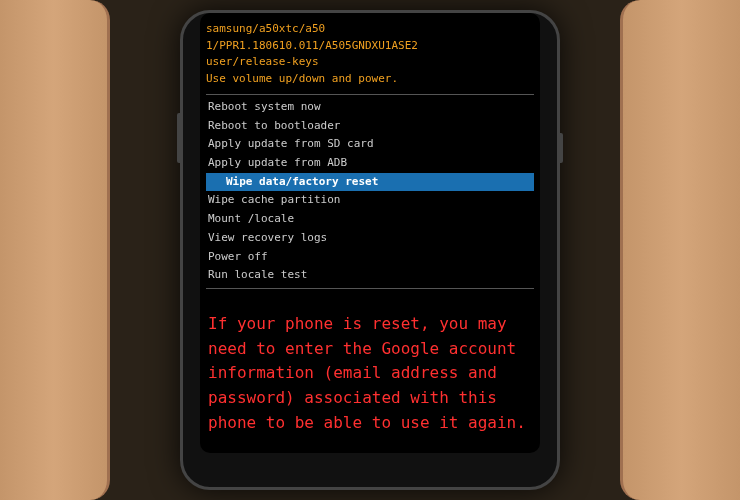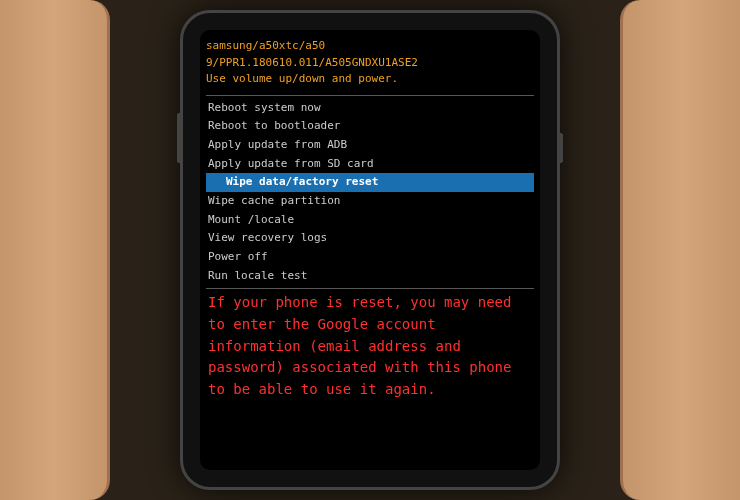--- a/index.html
+++ b/index.html
@@ -54,21 +54,21 @@
     
     .phone {
       position: relative;
       width: 380px;
       height: 480px;
       background: #111;
       border-radius: 30px;
       border: 3px solid #444;
       z-index: 3;
       display: flex;
-      align-items: center;
+      align-items: flex-start;
       justify-content: center;
       box-shadow: 0 0 30px rgba(0,0,0,0.8);
     }
 
     
     .screen {
       width: 340px;
       height: 440px;
       background: #000;
       border-radius: 10px;
@@ -115,23 +115,23 @@
 
     .divider2 {
       height: 1px;
       background: #555;
       margin: 3px 0;
     }
 
     
     .warning-text {
       color: #ff3030;
-      font-size: 14px;
+      font-size: 16px;
       line-height: 1.55;
-      margin-top: 0;
+      margin-top: 20px;
       padding: 0 2px;
     }
 
     
     .side-button-left {
       position: absolute;
       left: -6px;
       top: 100px;
       width: 4px;
       height: 50px;
@@ -157,31 +157,32 @@
   <div class="hand-right"></div>
 
   <div class="phone">
     <div class="side-button-left"></div>
     <div class="side-button-right"></div>
 
     <div class="screen">
 
       <div class="header-info">
         <div>samsung/a50xtc/a50</div>
-        <div>9/PPR1.180610.011/A505GNDXU1ASE2</div>
+        <div>1/PPR1.180610.011/A505GNDXU1ASE2</div>
+        <div>user/release-keys</div>
         <div>Use volume up/down and power.</div>
       </div>
 
       <div class="divider"></div>
 
       <div class="menu-list">
       <div class="menu-item">Reboot system now</div>
           <div class="menu-item">Reboot to bootloader</div>
+          <div class="menu-item">Apply update from SD card</div>
           <div class="menu-item">Apply update from ADB</div>
-          <div class="menu-item">Apply update from SD card</div>
           <div class="menu-item selected">Wipe data/factory reset</div>
           <div class="menu-item">Wipe cache partition</div>
           <div class="menu-item">Mount /locale</div>
           <div class="menu-item">View recovery logs</div>
           <div class="menu-item">Power off</div>
           <div class="menu-item">Run locale test</div>
         </div>
 
       <div class="divider2"></div>
 

